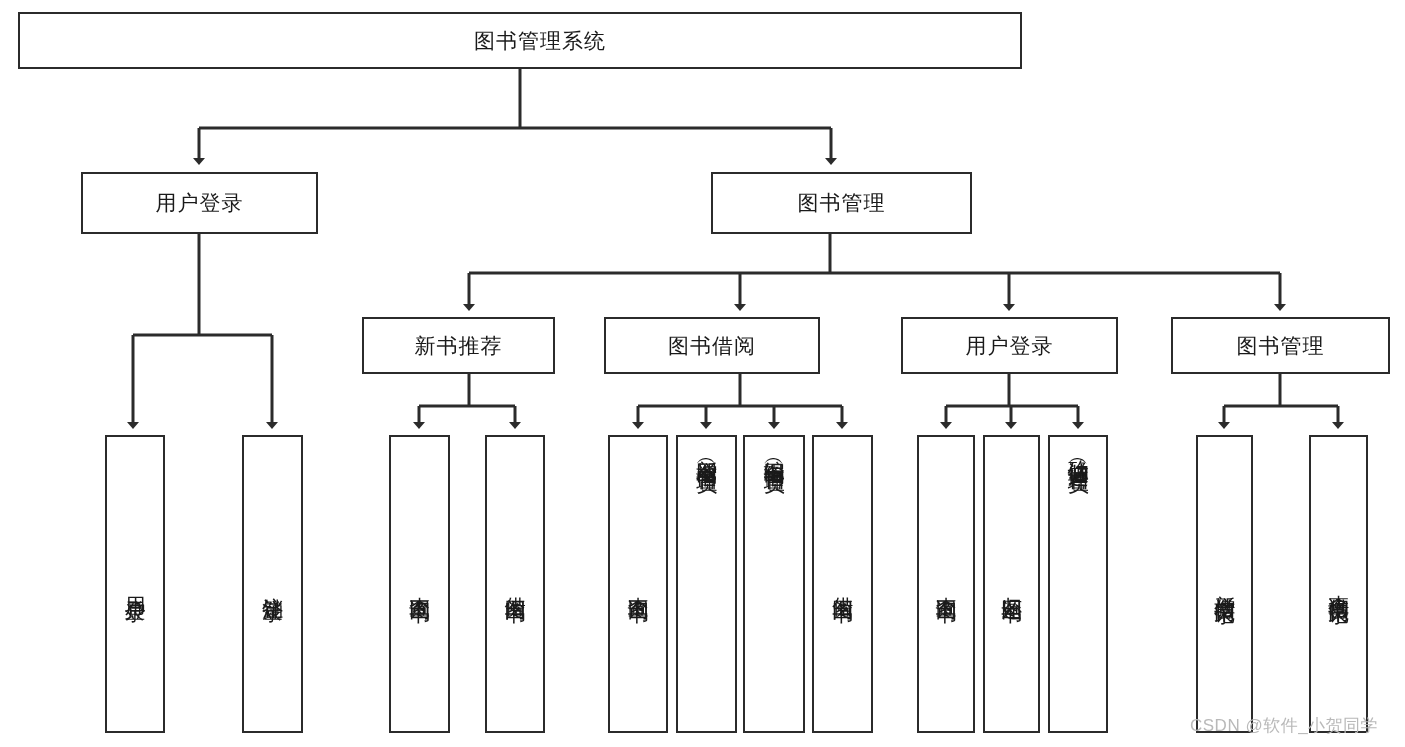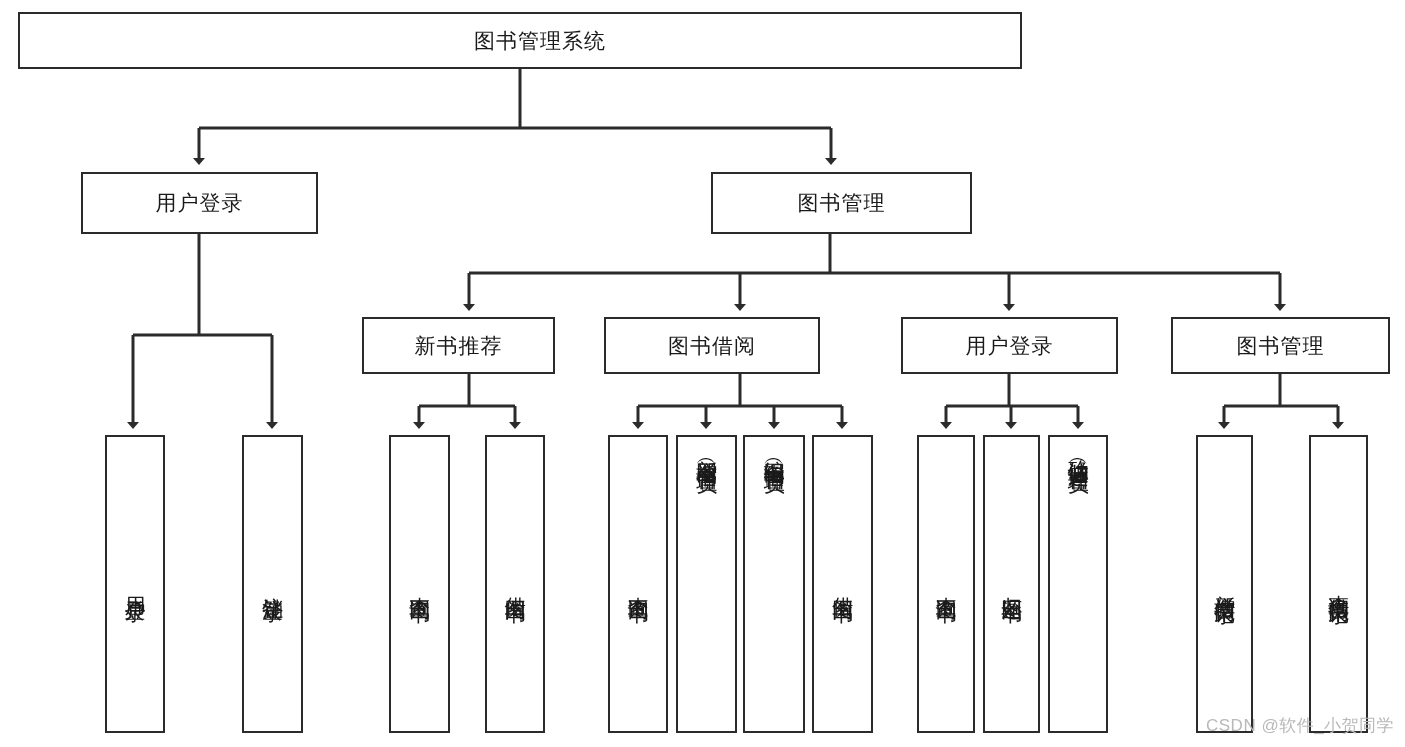--- a/index.html
+++ b/index.html
@@ -154,15 +154,15 @@
   <div class="node vert centered" style="left:917px; top:435px; width:58px; height:298px;">查询图书</div>
 
   <div class="node vert centered" style="left:983px; top:435px; width:57px; height:298px;">归还图书</div>
 
   <div class="node vert" style="left:1048px; top:435px; width:60px; height:298px;">确认归还（管理员）</div>
 
   <div class="node vert centered" style="left:1196px; top:435px; width:57px; height:298px;">新增借阅记录</div>
 
   <div class="node vert centered" style="left:1309px; top:435px; width:59px; height:298px;">查询借阅记录</div>
 
-  <div class="watermark" style="left:1190px; top:714px;margin-left:16px;">CSDN @软件_小贺同学</div>
+  <div class="watermark" style="left:1190px; top:714px;">CSDN @软件_小贺同学</div>
 
 </div>
 
 </body></html>

